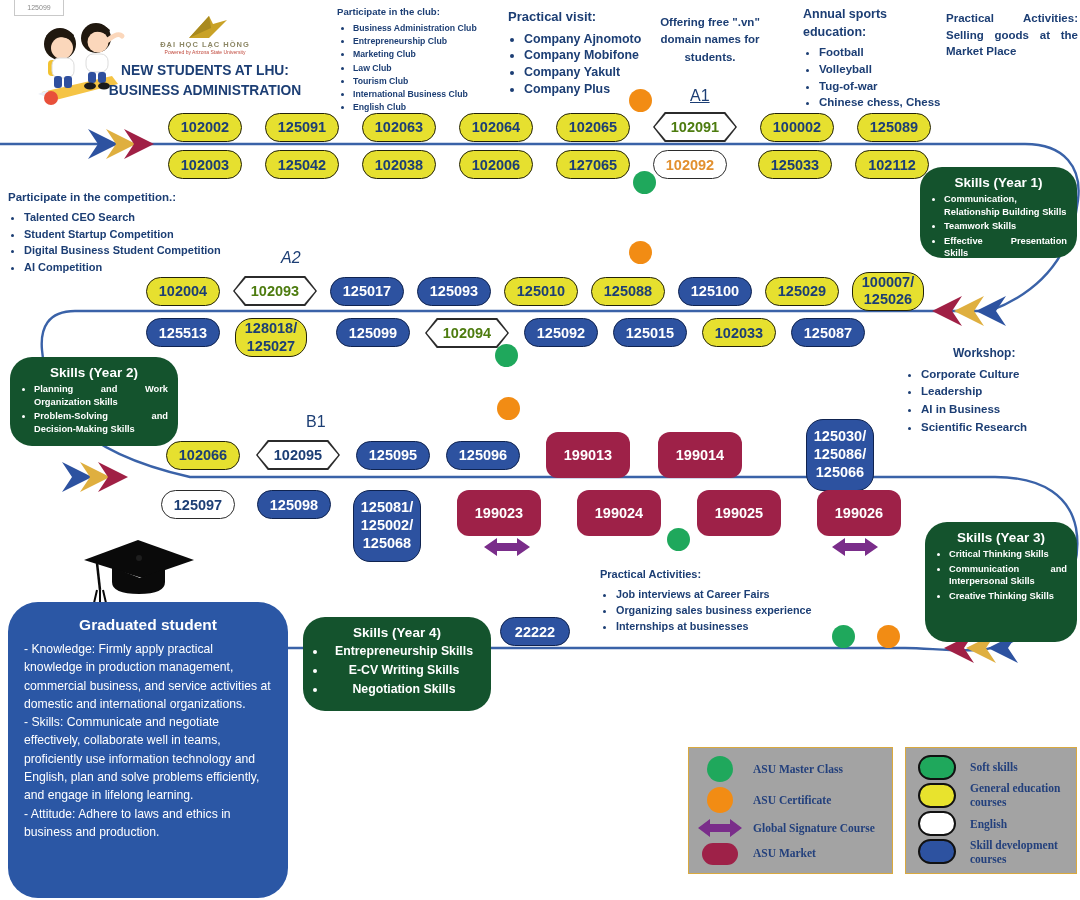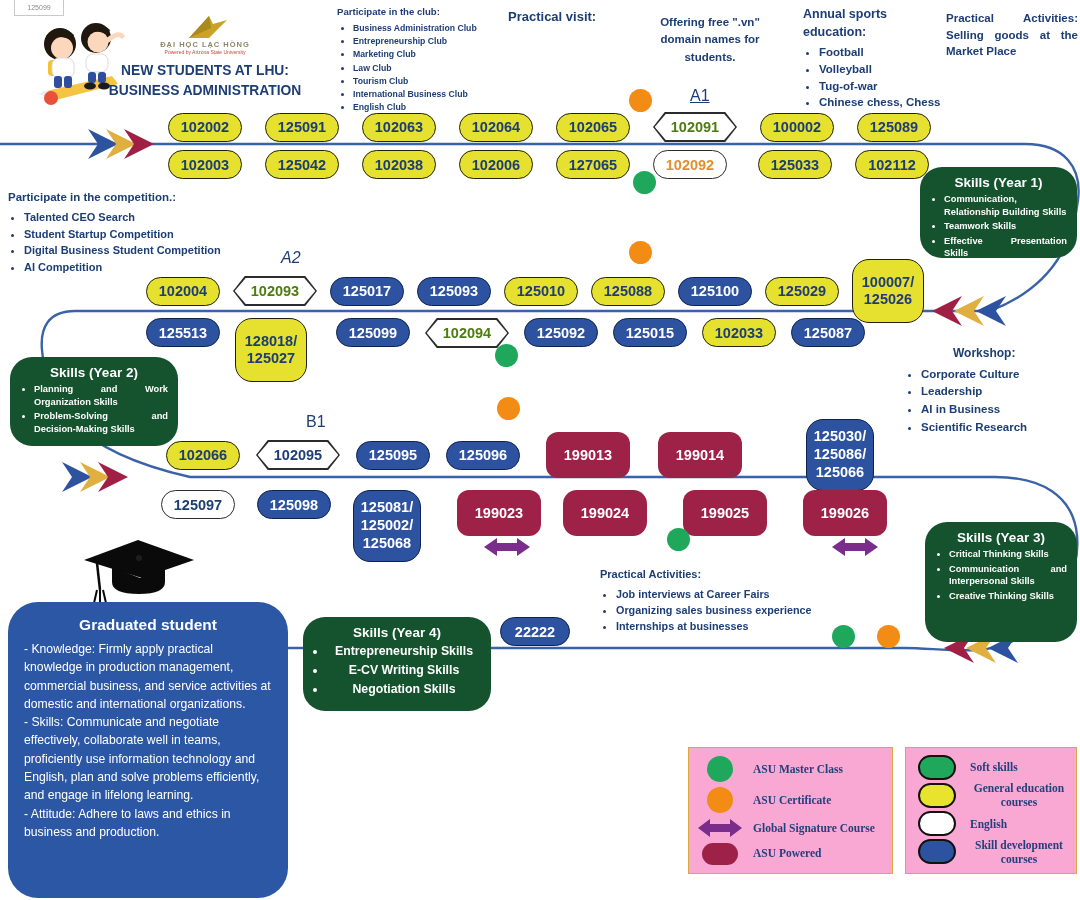--- a/index.html
+++ b/index.html
@@ -38,21 +38,21 @@
       font-weight:700;font-size:13.8px;line-height:1.45;}
   
   .crow{position:absolute;display:flex;align-items:center;}
   .crow.topalign{align-items:flex-start;}
   .pill{display:inline-flex;align-items:center;justify-content:center;height:29px;min-width:74px;
       border-radius:15px;font-weight:700;font-size:14.5px;box-sizing:border-box;text-align:center;flex:none;}
   .gen{background:#e6e02f;border:1.7px solid #22220a;color:#1c3e74;}
   .skill{background:#2d52a0;border:1.7px solid #0f2350;color:#fff;}
   .eng{background:#fff;border:1.7px solid #2b2b2b;color:#1c3e74;}
   .orange{color:#e2902f;}
-  .multi2{height:64px;border-radius:17px;line-height:1.2;min-width:72px;}
+  .multi2{height:39px;border-radius:17px;line-height:1.2;min-width:72px;}
   .multi3{height:72px;border-radius:17px;line-height:1.22;min-width:68px;}
   .asu{background:#9e2148;border:none;color:#fff;min-width:84px;height:46px;border-radius:12px;}
   .hexwrap{position:relative;width:84px;height:30px;flex:none;}
   .hexbg{position:absolute;inset:0;background:#2b2b2b;
       clip-path:polygon(14% 0,86% 0,100% 50%,86% 100%,14% 100%,0 50%);}
   .hexin{position:absolute;inset:1.7px;background:#fff;display:flex;align-items:center;justify-content:center;
       clip-path:polygon(14% 0,86% 0,100% 50%,86% 100%,14% 100%,0 50%);
       font-weight:700;font-size:14.5px;color:#1c3e74;}
   .hexwrap.orange .hexin{color:#4d7c0f;}
   #row-1t{left:168px;top:112px;gap:23px;}
@@ -84,22 +84,22 @@
   #skills-y3{left:925px;top:522px;width:152px;height:120px;}
   #skills-y4{left:303px;top:617px;width:188px;height:94px;}
   #skills-y4 ul{font-size:12.3px;text-align:center;line-height:1.4;}
   
   #grad-cap{position:absolute;left:76px;top:538px;}
   #graduate{position:absolute;left:8px;top:602px;width:280px;height:296px;background:#2b57a5;color:#fff;
       border-radius:30px;padding:10px 16px;box-sizing:border-box;overflow:hidden;}
   #graduate h2{text-align:center;font-size:15.5px;margin:4px 0 6px;}
   #graduate p{margin:0;font-size:12.2px;line-height:1.5;font-weight:400;}
   
-  .legendbox{position:absolute;border:1.6px solid #d9a93f;background:#f9a8d4;padding:6px 8px;
-      box-sizing:border-box;display:flex;flex-direction:column;justify-content:space-around;text-align:center;}
+  .legendbox{position:absolute;border:1.6px solid #d9a93f;background:#a3a3a3;padding:6px 8px;
+      box-sizing:border-box;display:flex;flex-direction:column;justify-content:space-around;}
   #legend-types{left:688px;top:747px;width:205px;height:127px;}
   #legend-groups{left:905px;top:747px;width:172px;height:127px;}
   .lrow{display:flex;align-items:center;gap:10px;}
   .lic{width:46px;display:flex;justify-content:center;flex:none;}
   .llabel{font-family:"Liberation Serif",serif;font-size:11.5px;color:#23407c;font-weight:600;line-height:1.25;}
   .ic{display:inline-block;box-sizing:border-box;}
   .ic-circle-green{width:26px;height:26px;border-radius:50%;background:#1fa85c;}
   .ic-circle-orange{width:26px;height:26px;border-radius:50%;background:#f28c14;}
   .ic-pill-maroon{width:36px;height:22px;border-radius:11px;background:#9e2148;}
   .ic-pill-green{width:38px;height:25px;border-radius:13px;background:#1fa85c;border:2px solid #111;}
@@ -182,20 +182,26 @@
         <li>Entrepreneurship Club</li>
         <li>Marketing Club</li>
         <li>Law Club</li>
         <li>Tourism Club</li>
         <li>International Business Club</li>
         <li>English Club</li>
       </ul>
   </div>
   <div class="tb above" id="blk-visit">
     <h4>Practical visit:</h4>
+    <ul class="blist">
+        <li>Company Ajnomoto</li>
+        <li>Company Mobifone</li>
+        <li>Company Yakult</li>
+        <li>Company Plus</li>
+      </ul>
   </div>
   <div class="tb above" id="blk-domain">Offering free ".vn" domain names for students.</div>
   <div class="tb above" id="blk-sports">
     <h4>Annual sports education:</h4>
     <ul class="blist">
         <li>Football</li>
         <li>Volleyball</li>
         <li>Tug-of-war</li>
         <li>Chinese chess, Chess</li>
       </ul>
@@ -292,21 +298,21 @@
       <span class="pill skill">125096</span>
       <span class="pill asu" style="margin-left: 10px;">199013</span>
       <span class="pill asu" style="margin-left: 12px;">199014</span>
       <span class="pill skill multi3" style="margin-left: 48px;">125030/<br>125086/<br>125066</span>
     </div>
   <div class="crow above topalign" id="row-3b">
       <span class="pill eng">125097</span>
       <span class="pill skill">125098</span>
       <span class="pill skill multi3">125081/<br>125002/<br>125068</span>
       <span class="pill asu" style="margin-left: 14px;">199023</span>
-      <span class="pill asu" style=" border-radius: 14px;">199024</span>
+      <span class="pill asu" style="margin-left: 14px;">199024</span>
       <span class="pill asu" style="margin-left: 14px;">199025</span>
       <span class="pill asu" style="margin-left: 14px;">199026</span>
     </div>
   <span class="pill skill above" id="pill-22222">22222</span>
 
   <span class="dot orange above" id="dot-o1"></span>
   <span class="dot green above" id="dot-g1"></span>
   <span class="dot orange above" id="dot-o2"></span>
   <span class="dot green above" id="dot-g2"></span>
   <span class="dot orange above" id="dot-o3"></span>
@@ -385,21 +391,21 @@
           <svg width="44" height="20" viewBox="0 0 44 20">
             <polygon points="0,10 12,1 12,6 32,6 32,1 44,10 32,19 32,14 12,14 12,19" fill="#7a2d8a"></polygon>
           </svg>
         </span>
         <span class="llabel">Global Signature Course</span>
       </div>
       <div class="lrow">
         <span class="lic">
           <span class="ic ic-pill-maroon"></span>
         </span>
-        <span class="llabel">ASU Powered</span>
+        <span class="llabel">ASU Market</span>
       </div>
     </div>
   <div class="legendbox above" id="legend-groups">
       <div class="lrow">
         <span class="lic">
           <span class="ic ic-pill-green"></span>
         </span>
         <span class="llabel">Soft skills</span>
       </div>
       <div class="lrow">

